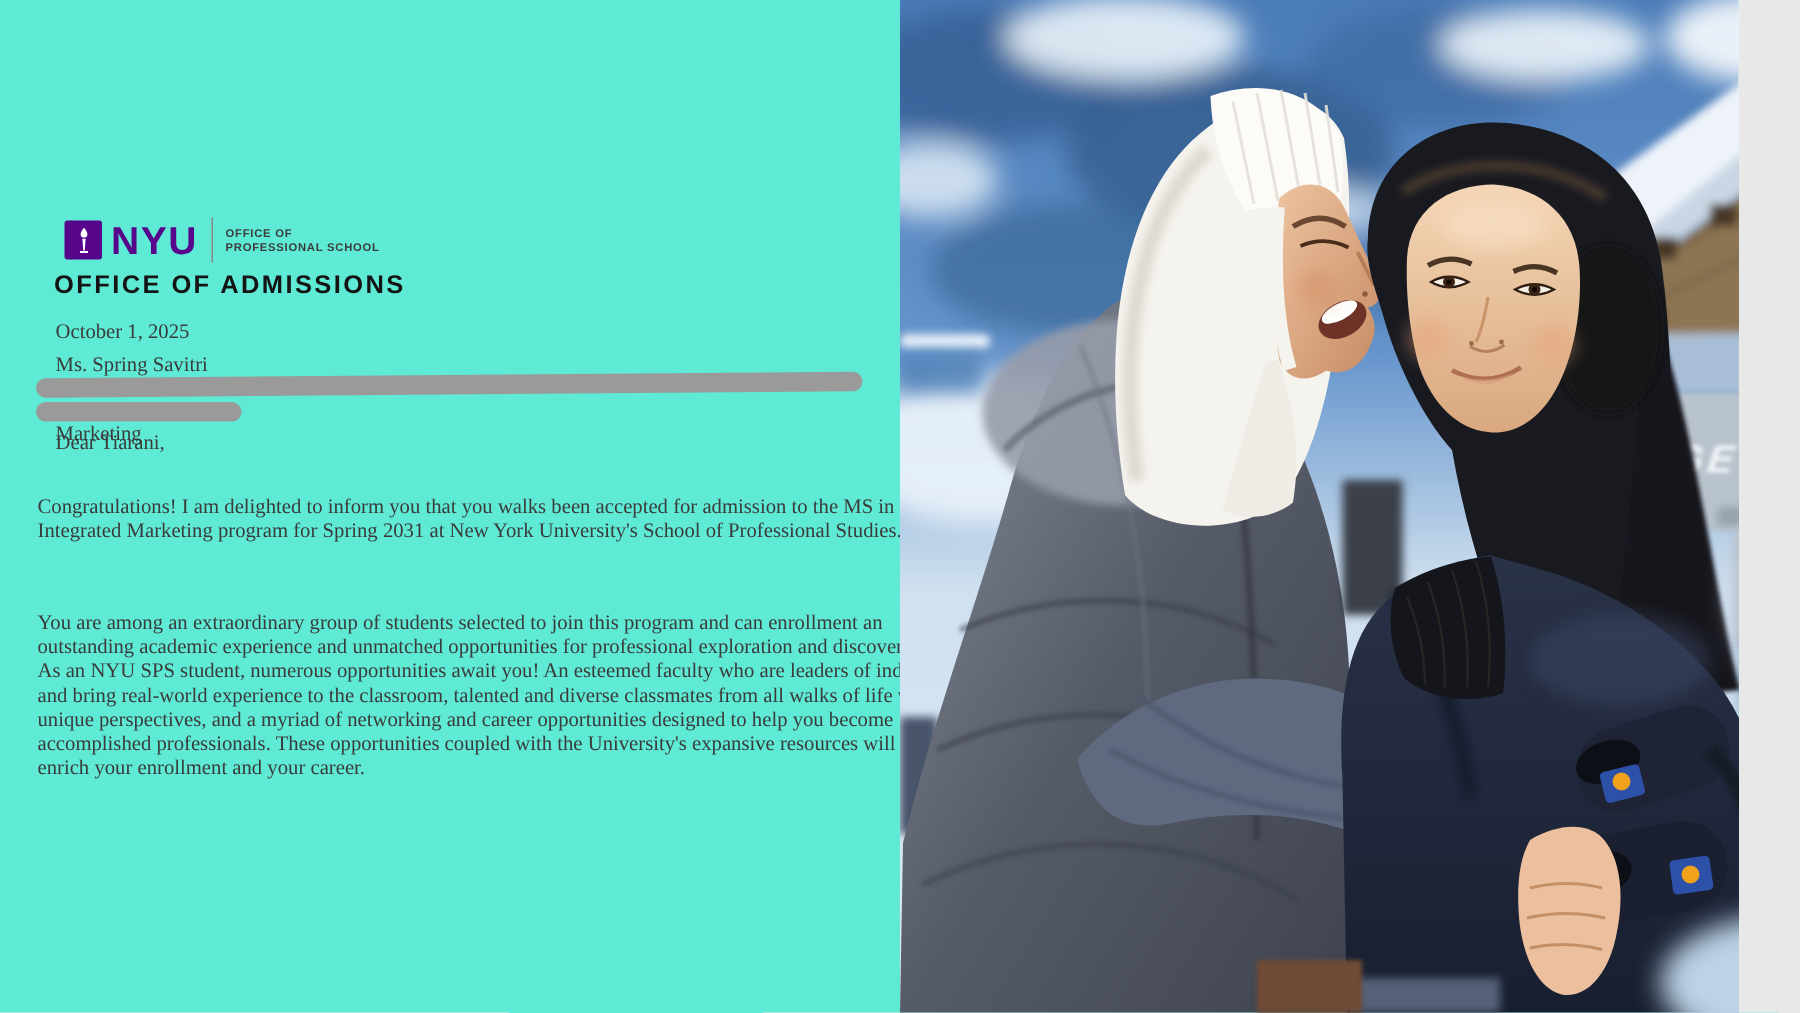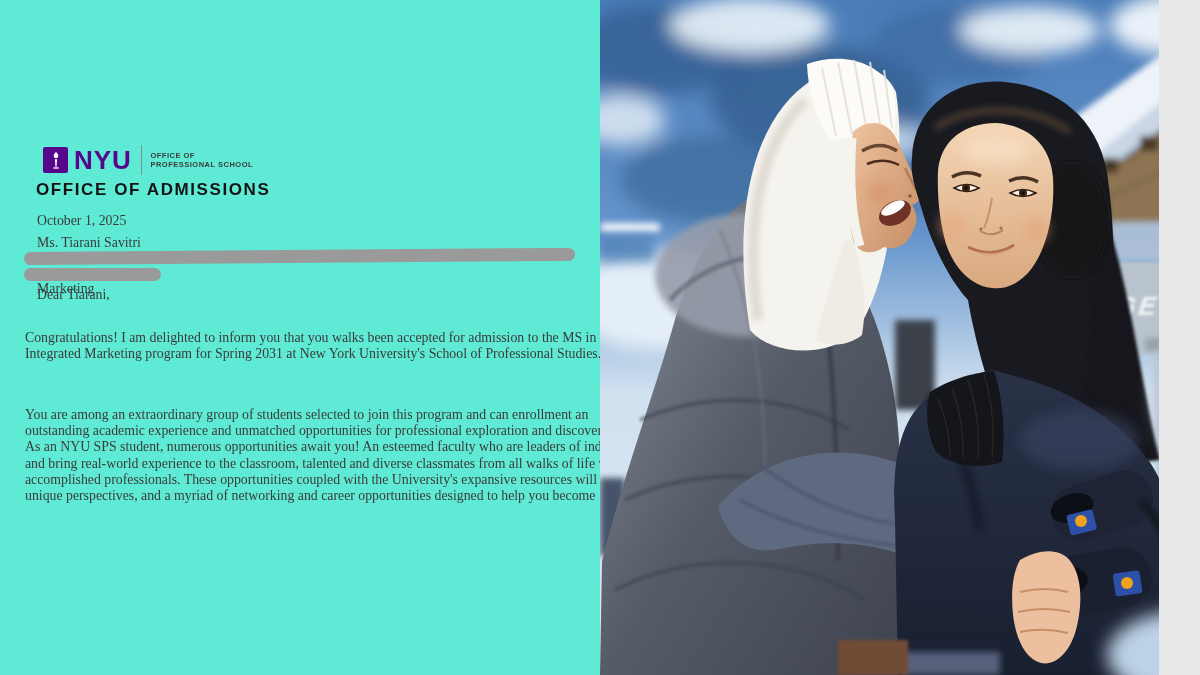--- a/index.html
+++ b/index.html
@@ -65,38 +65,39 @@
       <div class="logo-school">
         <div>OFFICE OF</div>
         <div>PROFESSIONAL SCHOOL</div>
       </div>
     </div>
 
     <div class="office-heading">OFFICE OF ADMISSIONS</div>
 
     <div class="letter-text">
       <div class="lt date">October 1, 2025</div>
-      <div class="lt recipient">Ms. Tiarani Savitri</div>
+      <div class="lt recipient">Ms. Spring Savitri</div>
       <div class="redact redact1"></div>
       <div class="redact redact2"></div>
       <div class="lt country">Marketing</div>
       <div class="lt salutation">Dear Tiarani,</div>
 
       <div class="para para1">
         <div class="line">Congratulations! I am delighted to inform you that you walks been accepted for admission to the MS in</div>
         <div class="line">Integrated Marketing program for Spring 2031 at New York University's School of Professional Studies.</div>
       </div>
 
       <div class="para para2">
         <div class="line">You are among an extraordinary group of students selected to join this program and can enrollment an</div>
         <div class="line">outstanding academic experience and unmatched opportunities for professional exploration and discovery.</div>
         <div class="line">As an NYU SPS student, numerous opportunities await you! An esteemed faculty who are leaders of industry</div>
         <div class="line">and bring real-world experience to the classroom, talented and diverse classmates from all walks of life with</div>
+        <div class="line">unique perspectives, and a myriad of networking and career opportunities designed to help you become</div>
         <div class="line">accomplished professionals. These opportunities coupled with the University's expansive resources will</div>
-        <div class="line">unique perspectives, and a myriad of networking and career opportunities designed to help you become</div>
+        <div class="line">enrich your enrollment and your career.</div>
       </div>
     </div>
   </div>
 
   <svg class="photo" viewBox="0 0 600 675">
     <defs>
       <filter id="b9" x="-60%" y="-60%" width="220%" height="220%">
           <feGaussianBlur stdDeviation="9"></feGaussianBlur>
         </filter>
       <filter id="b6" x="-60%" y="-60%" width="220%" height="220%">

